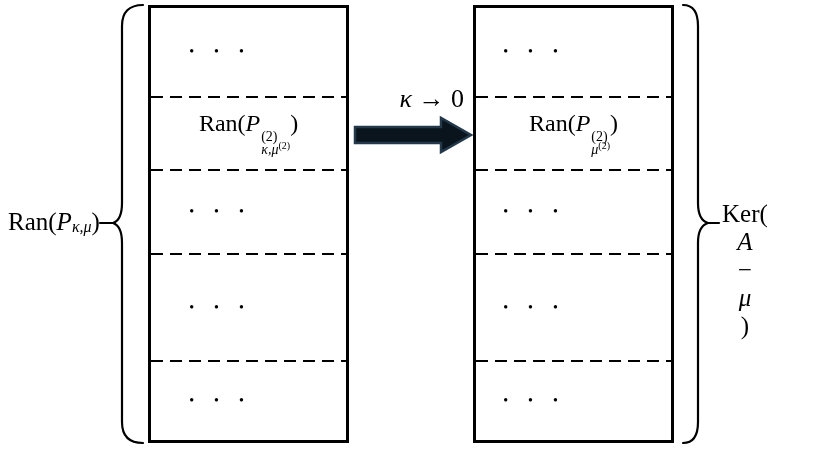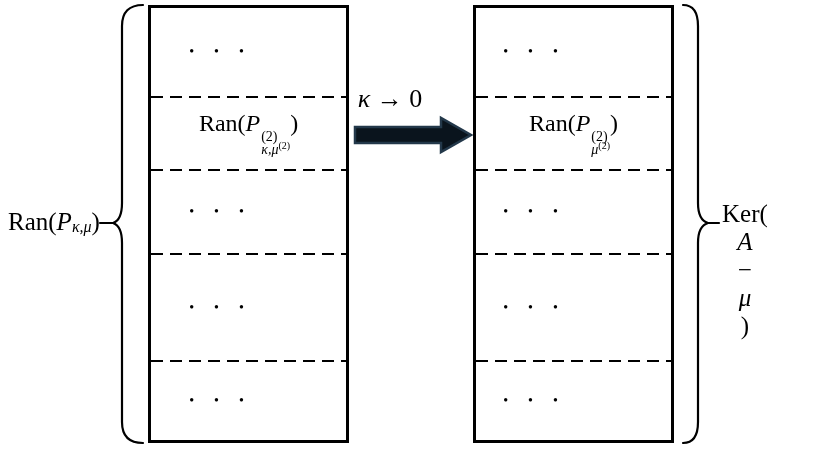--- a/index.html
+++ b/index.html
@@ -48,22 +48,22 @@
     position:absolute; top:200px; height:44px;
     display:flex; align-items:center;
     font-size:25px; white-space:nowrap;
   }
   .side-label.left  { left:8px;  }
   .side-label.right { left:722px;flex-direction:column; }
   .subsc { font-size:16px; position:relative; top:0.3em; }
   .op, .pre { white-space:pre; }
   
   .arrow-label {
-    position:absolute; left:334px; top:84px; width:112px;
-    text-align:center; font-size:26px; white-space:nowrap;
+    position:absolute; left:352px; top:84px; width:112px;
+    text-align:right; font-size:26px; white-space:nowrap;
   }
   .svg-abs { position:absolute; }
   .brace-left  { left:96px;  top:0; }
   .brace-right { left:678px; top:0; }
   .arrow-svg   { left:350px; top:110px; }
 </style>
 </head>
 <body>
 
 <div class="canvas">

